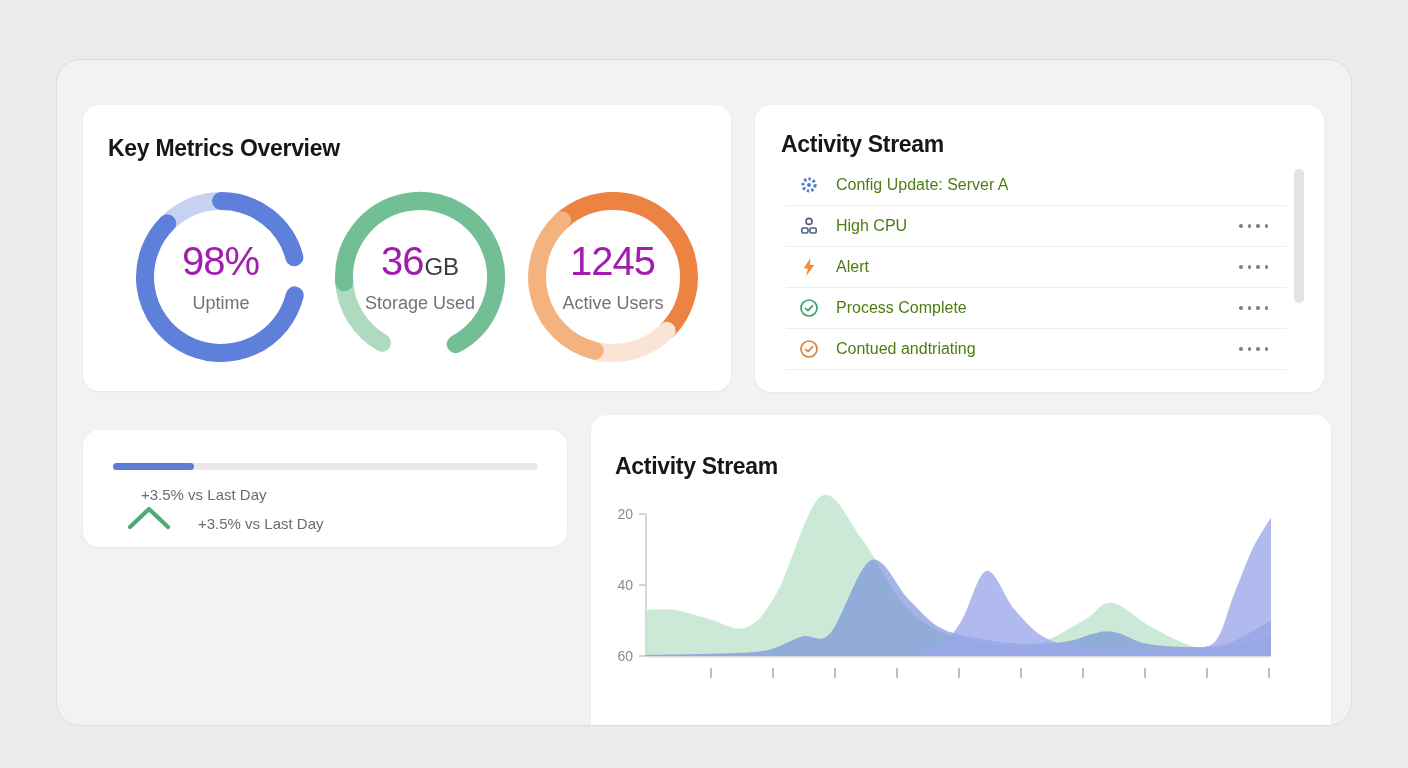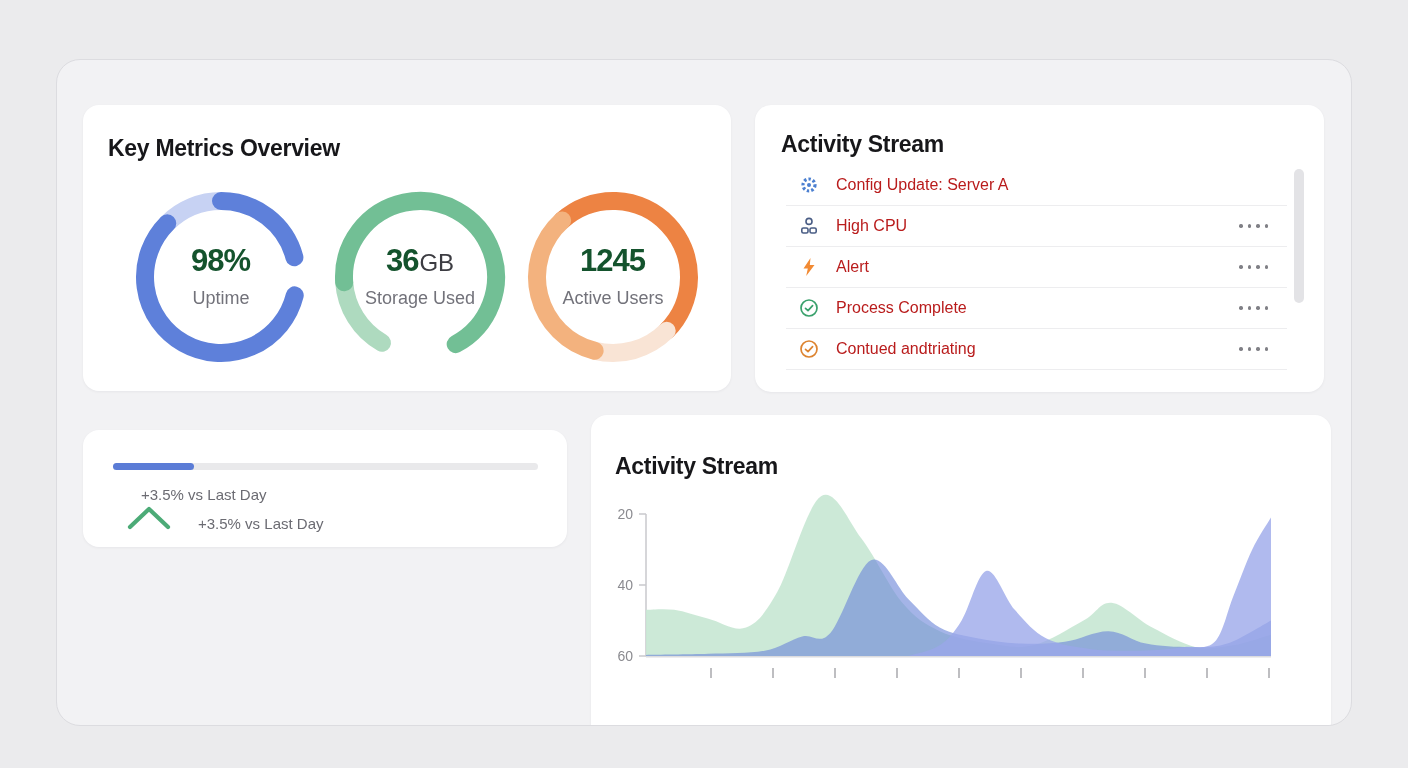--- a/index.html
+++ b/index.html
@@ -23,32 +23,32 @@
   }
   
   #metrics-card{left:26px;top:45px;width:648px;height:286px;}
   .gauge{position:absolute;width:190px;height:190px;top:77px;}
   .gauge svg{position:absolute;left:0;top:0;}
   .gauge-center{
     position:absolute;left:0;top:0;width:190px;height:190px;
     display:flex;flex-direction:column;align-items:center;justify-content:center;
   }
   .g-valwrap{display:flex;align-items:baseline;line-height:1;}
-  .g-value{font-size:31px;font-weight:700;color:#14532d;letter-spacing:-1px;}
+  .g-value{font-size:40px;font-weight:400;color:#a21caf;letter-spacing:-1px;}
   .g-unit{font-size:24px;font-weight:400;color:#3c3c42;margin-left:1px;}
   .g-label{font-size:18px;color:#72727a;margin-top:12px;}
   
   #activity-card{left:698px;top:45px;width:569px;height:287px;}
   .list{position:absolute;left:31px;top:60px;width:501px;}
   .row{
     position:relative;height:40px;display:flex;align-items:center;
     border-bottom:1px solid #ededef;
   }
   .row .ico{width:20px;height:20px;margin-left:13px;flex:0 0 auto;display:inline-flex;}
-  .row .lbl{font-size:16px;color:#b91c1c;margin-left:17px;flex:1 1 auto;}
+  .row .lbl{font-size:16px;color:#4d7c0f;margin-left:17px;flex:1 1 auto;}
   .menu{display:flex;gap:5px;margin-right:17px;cursor:pointer;padding:6px 2px;}
   .menu i{width:3.4px;height:3.4px;border-radius:50%;background:#808086;display:block;}
   .scrollbar{
     position:absolute;left:539px;top:64px;width:10px;height:134px;
     background:#e3e3e6;border-radius:6px;
   }
   
   #trend-card{left:26px;top:370px;width:484px;height:117px;}
   .progress-track{
     position:absolute;left:30px;top:33px;width:425px;height:7px;

